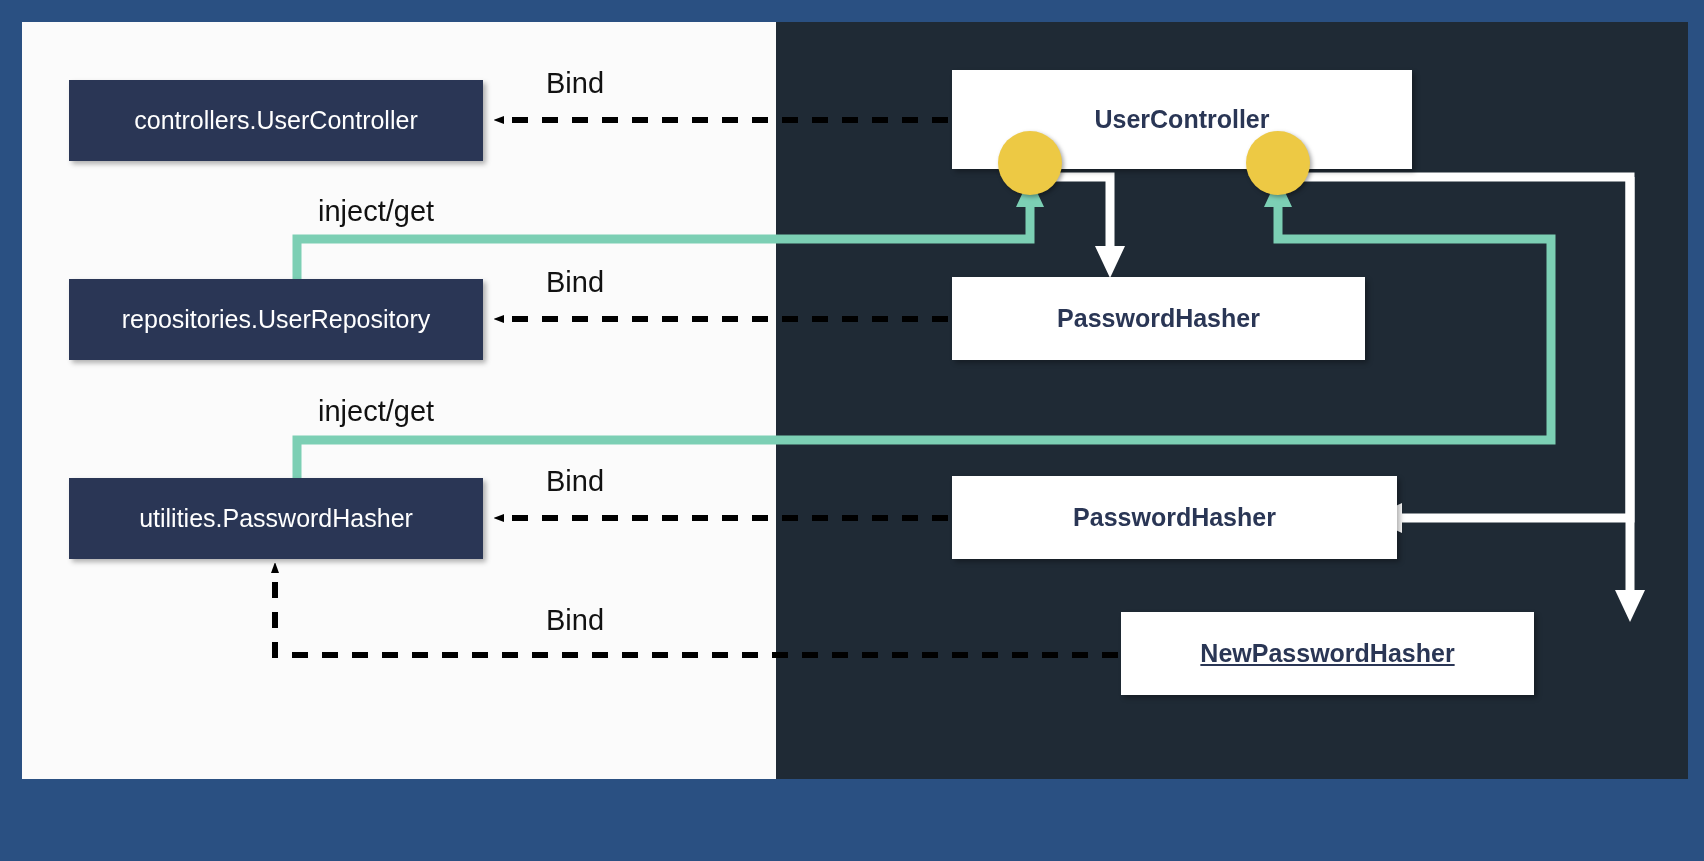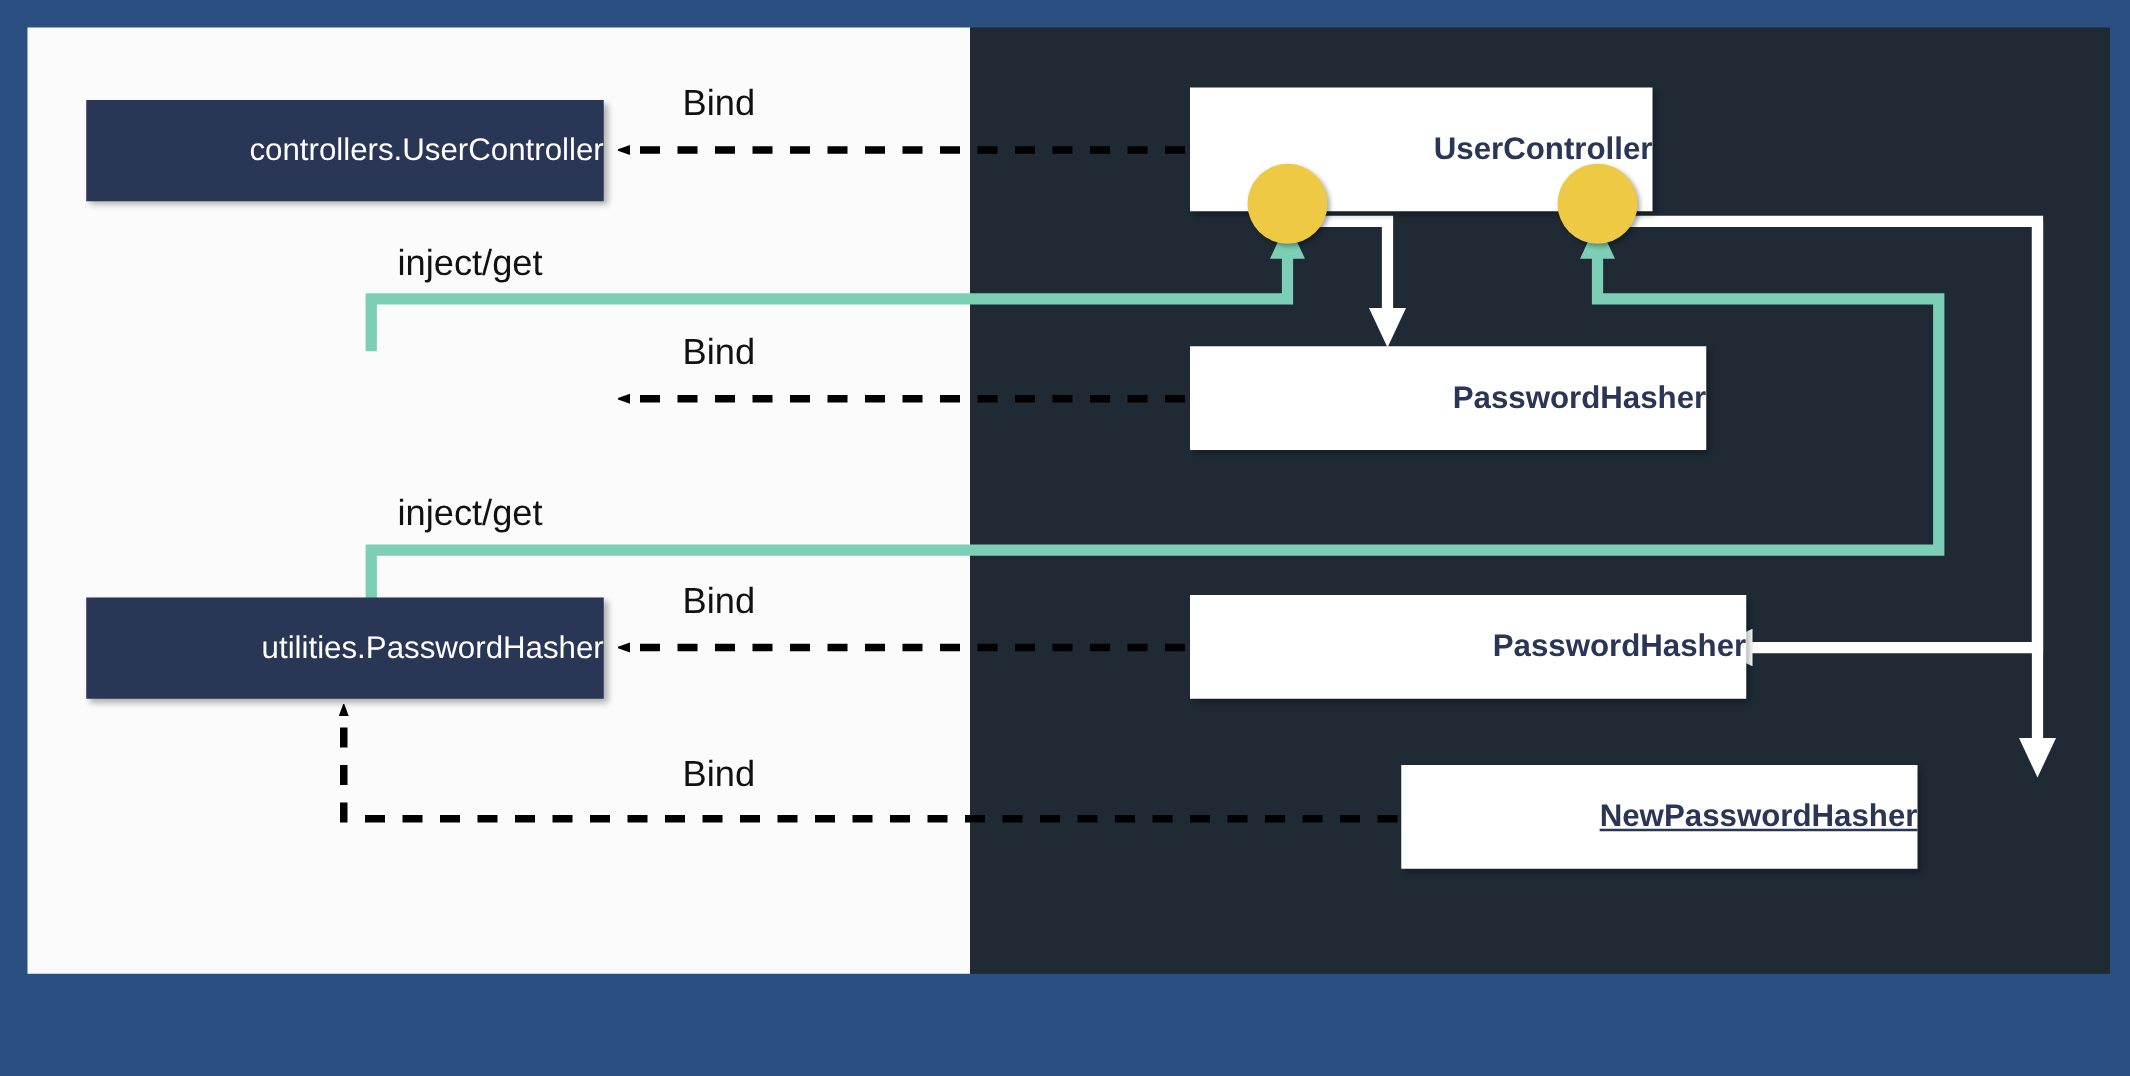--- a/index.html
+++ b/index.html
@@ -16,21 +16,21 @@
     left:22px;top:22px;width:754px;height:757px;
     background:#fbfbfb;
   }
   #panel-right{
     left:776px;top:22px;width:912px;height:757px;
     background:#1f2a35;
   }
 
   svg#wires{position:absolute;left:0;top:0;width:1704px;height:861px;overflow:visible;}
 
-  .node{position:absolute;display:flex;align-items:center;justify-content:flex-end;
+  .node{position:absolute;display:flex;align-items:center;justify-content:center;
         box-sizing:border-box;}
   .node-dark{
     background:#2a3655;color:#ffffff;
     font-size:25px;font-weight:400;
     box-shadow:3px 3px 5px rgba(0,0,0,.30);
   }
   .node-light{
     background:#ffffff;color:#2a3655;
     font-size:25px;font-weight:bold;
     box-shadow:3px 3px 5px rgba(0,0,0,.30);
@@ -95,25 +95,28 @@
       <path d="M1280,177 L1630,177 L1630,518 L1400,518" stroke="#ffffff" stroke-width="9" fill="none" stroke-linejoin="miter" marker-end="url(#arrowWhite)"></path>
     </g>
     <g>
       <path d="M1630,177 L1630,592" stroke="#ffffff" stroke-width="9" fill="none" marker-end="url(#arrowWhite)"></path>
     </g>
   </svg>
 
   <div class="node node-dark" style="left:69px;top:80px;width:414px;height:81px;">
     <span>controllers.UserController</span>
   </div>
+  <div class="node node-dark" style="left:69px;top:279px;width:414px;height:81px;">
+    <span>repositories.UserRepository</span>
+  </div>
   <div class="node node-dark" style="left:69px;top:478px;width:414px;height:81px;">
     <span>utilities.PasswordHasher</span>
   </div>
 
-  <div class="node node-light" style="left:952px;top:70px;width:370px;height:99px;">
+  <div class="node node-light" style="left:952px;top:70px;width:460px;height:99px;">
     <span>UserController</span>
   </div>
   <div class="node node-light" style="left:952px;top:277px;width:413px;height:83px;">
     <span>PasswordHasher</span>
   </div>
   <div class="node node-light" style="left:952px;top:476px;width:445px;height:83px;">
     <span>PasswordHasher</span>
   </div>
   <div class="node node-light" style="left:1121px;top:612px;width:413px;height:83px;text-decoration:underline;">
     <span>NewPasswordHasher</span>

